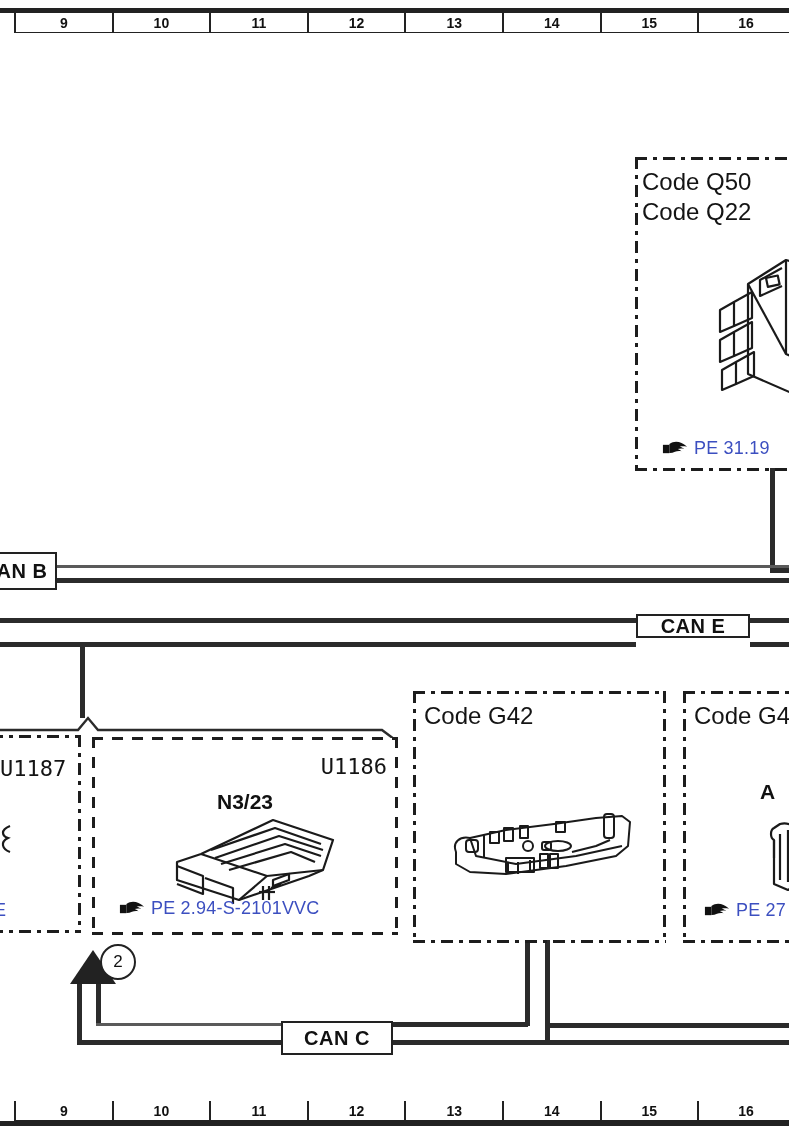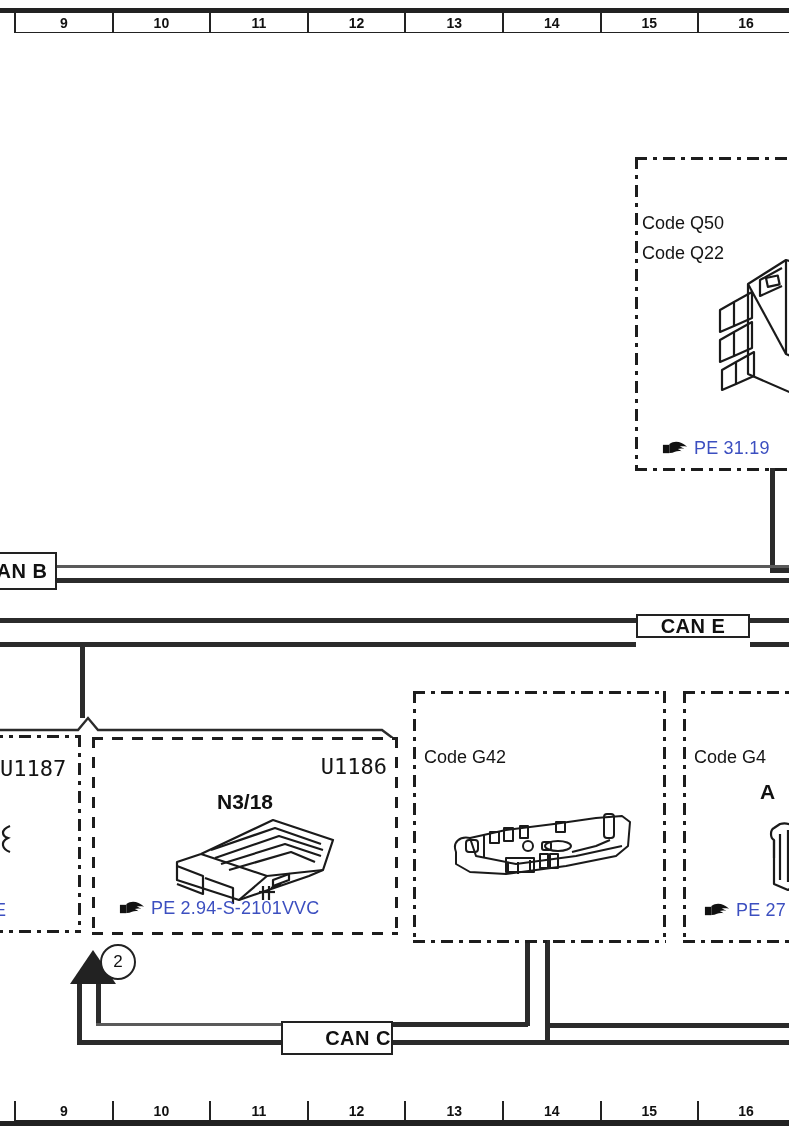--- a/index.html
+++ b/index.html
@@ -114,24 +114,23 @@
     background:
       repeating-linear-gradient(to right, #1d1d1d 0 11px, transparent 11px 20px) top left / 100% 3px no-repeat,
       repeating-linear-gradient(to right, #1d1d1d 0 11px, transparent 11px 20px) bottom left / 100% 3px no-repeat,
       repeating-linear-gradient(to bottom, #1d1d1d 0 11px, transparent 11px 20px) top left / 3px 100% no-repeat,
       repeating-linear-gradient(to bottom, #1d1d1d 0 11px, transparent 11px 20px) top right / 3px 100% no-repeat;
   }
   .frame { border: none; }
 
   .code-label {
     position: absolute;
-    font-size: 18px;
+    font-size: 24px;
     color: #141414;
     white-space: nowrap;
-    margin-top: 45px;
   }
   .conn-id {
     position: absolute;
     font-size: 22px;
     color: #141414;
     white-space: nowrap;
     font-family: "DejaVu Sans Mono", monospace;
   }
   .part-no {
     position: absolute;
@@ -277,21 +276,21 @@
         <path d="M14 2 C4 6 6 12 12 14 C4 18 6 25 14 28"></path>
       </svg>
     </div>
     <div class="pe-ref" style="left:56px; top:162px;">
       <span class="pe-text">E</span>
     </div>
   </div>
 
   <div class="frame frame-dashed" style="left:95px; top:740px; width:300px; height:192px;">
     <div class="conn-id" style="right:8px; top:14px;">U1186</div>
-    <div class="part-no" style="left:0; right:0; top:50px;">N3/18</div>
+    <div class="part-no" style="left:0; right:0; top:50px;">N3/23</div>
 
     <div class="art" style="left:68px; top:78px; width:180px; height:86px;">
       <svg width="180" height="86" viewBox="0 0 180 86" fill="none" stroke="#1a1a1a" stroke-width="2.2" stroke-linejoin="round">
         <path d="M38 36 L110 2 L170 22 L160 52 L146 58 L76 82 L14 62 L14 44 Z"></path>
         <path d="M38 36 L104 58 L160 52"></path>
         <path d="M104 58 L76 82"></path>
         <path d="M48 32 L112 10 L158 26"></path>
         <path d="M52 40 L116 18 L160 32"></path>
         <path d="M58 46 L122 26 L158 38"></path>
         <path d="M66 52 L128 34 L152 44"></path>
@@ -368,21 +367,21 @@
   </div>
   <div class="wire wire-v" style="left:77px; top:980px; height:64px;"></div>
   <div class="wire wire-v" style="left:96px; top:980px; height:45px;"></div>
   <div class="wire wire-thin-h" style="left:96px; top:1023px; width:200px;"></div>
   <div class="wire wire-h" style="left:77px; top:1040px; width:219px;"></div>
 
   <div class="wire wire-v" style="left:525px; top:938px; height:88px;"></div>
   <div class="wire wire-v" style="left:545px; top:938px; height:104px;"></div>
   <div class="wire wire-h" style="left:392px; top:1022px; width:136px;"></div>
 
-  <div class="bus-label" style="left:281px; top:1021px; width:112px; height:34px;justify-content:flex-end;">
+  <div class="bus-label" style="left:281px; top:1021px; width:112px; height:34px;">
     <span>CAN C</span>
   </div>
   <div class="wire wire-h" style="left:548px; top:1023px; width:241px;"></div>
   <div class="wire wire-h" style="left:392px; top:1040px; width:397px;"></div>
 
   <div class="ruler ruler-bottom">
     <div class="ruler-cells">
       <div class="ruler-cell">9</div>
       <div class="ruler-cell">10</div>
       <div class="ruler-cell">11</div>

